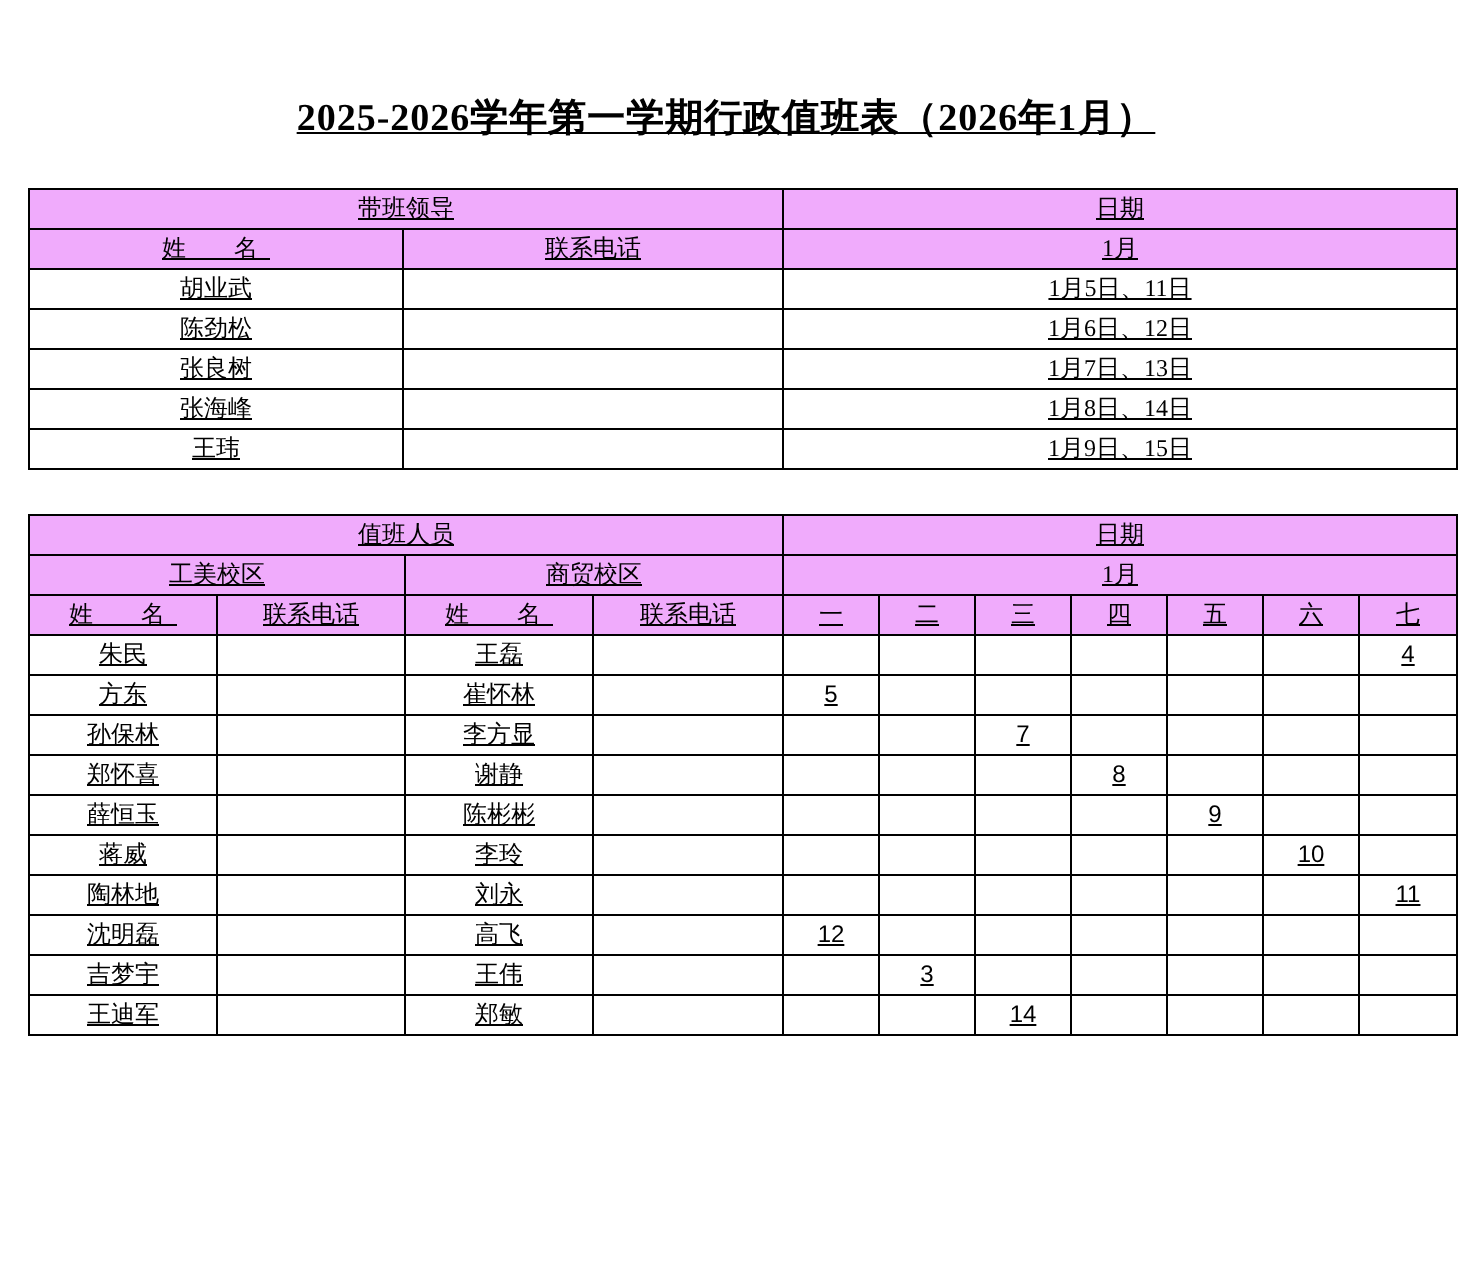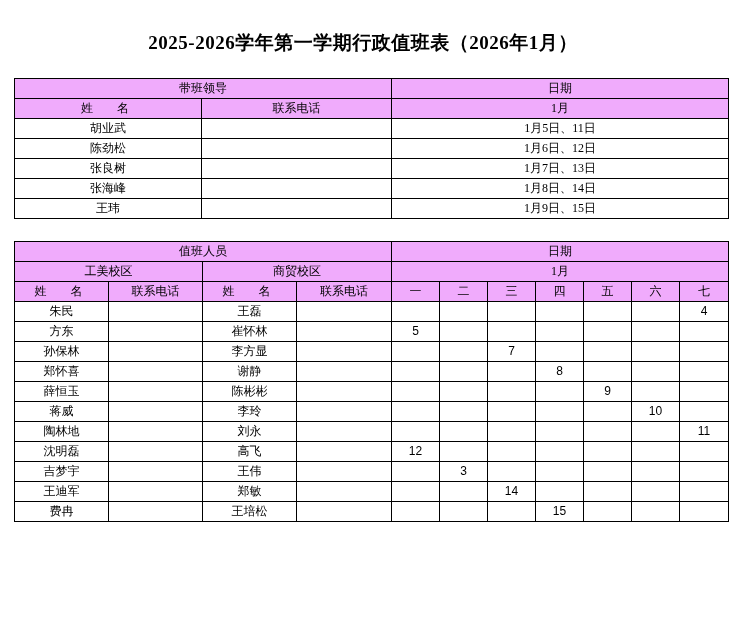--- a/index.html
+++ b/index.html
@@ -12,21 +12,22 @@
     height: 639px;
     font-family: "Liberation Serif", "DejaVu Serif", serif;
     color: #000000;
     overflow: hidden;
   }
   .page {
     position: relative;
     width: 726px;
     height: 639px;
     box-sizing: border-box;
-    padding: 0 14px;
+    padding: 16px 14px;
+    text-decoration: underline;
   }
   .doc-title {
     text-align: center;
     font-size: 19px;
     font-weight: bold;
     letter-spacing: 0.5px;
     padding-top: 30px;
     padding-bottom: 22px;
     font-family: "Liberation Serif", "DejaVu Serif", serif;
   }
@@ -275,29 +276,16 @@
           <td>郑敏</td>
           <td></td>
           <td class="num-cell"></td>
           <td class="num-cell"></td>
           <td class="num-cell">14</td>
           <td class="num-cell"></td>
           <td class="num-cell"></td>
           <td class="num-cell"></td>
           <td class="num-cell"></td>
         </tr>
-        <tr>
-          <td>费冉</td>
-          <td></td>
-          <td>王培松</td>
-          <td></td>
-          <td class="num-cell"></td>
-          <td class="num-cell"></td>
-          <td class="num-cell"></td>
-          <td class="num-cell">15</td>
-          <td class="num-cell"></td>
-          <td class="num-cell"></td>
-          <td class="num-cell"></td>
-        </tr>
       </tbody>
   </table>
 
 </div>
 
 </body></html>

